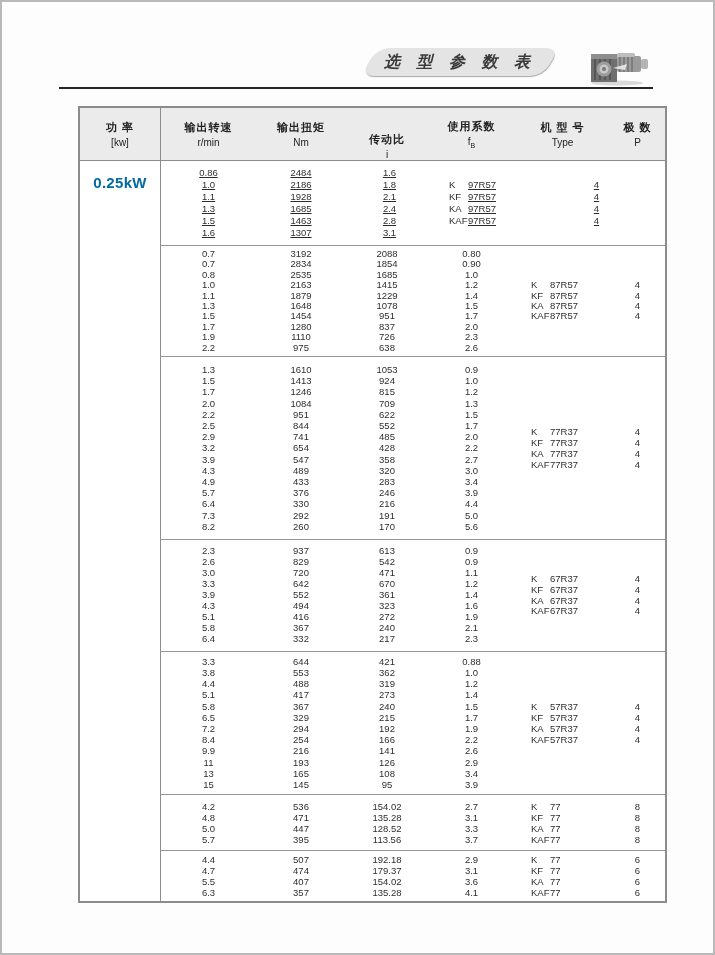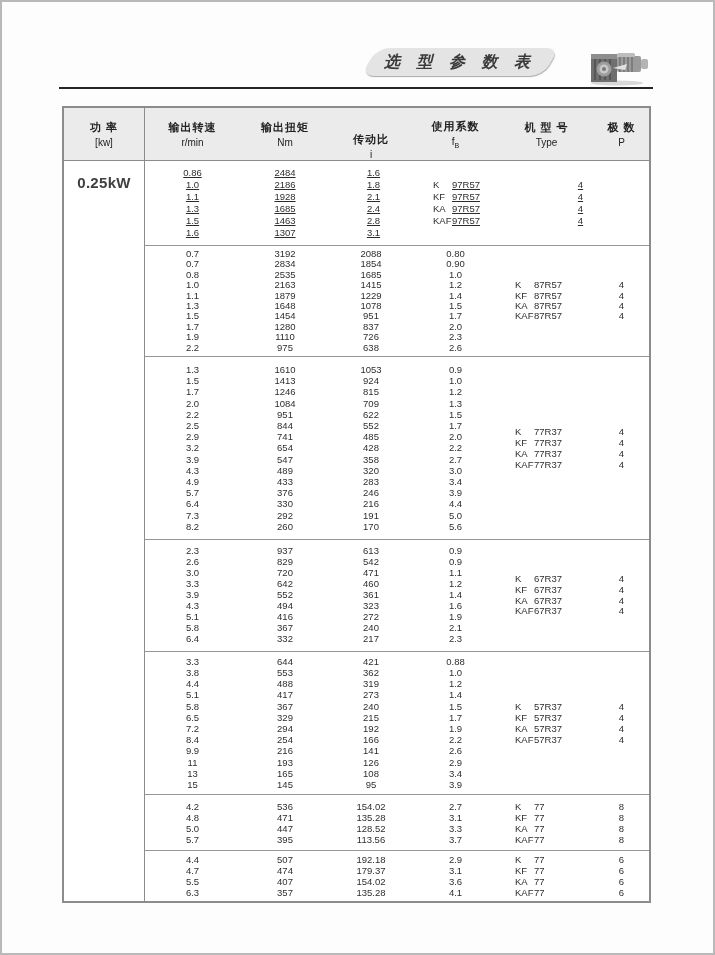--- a/index.html
+++ b/index.html
@@ -19,21 +19,21 @@
     display:flex;align-items:center;justify-content:center;
   }
   .banner-title{
     font-style:italic;font-weight:600;font-size:16px;letter-spacing:6px;
     color:#3a3a3a;white-space:nowrap;
   }
   .motor{position:absolute;left:585px;top:44px;width:66px;height:40px;}
   .header-rule{position:absolute;left:57px;top:85px;width:594px;height:2px;background:#262626;}
   
   .sel-table{
-    position:absolute;left:60px;top:104px;width:589px;height:797px;
+    position:absolute;left:76px;top:104px;width:589px;height:797px;
     box-sizing:border-box;border:2px solid #8c8c8c;background:#fff;
     display:flex;flex-direction:column;
   }
   .thead{flex:0 0 42px;background:#ebebeb;border-bottom:1.5px solid #8c8c8c;display:flex;}
   .hcell{display:flex;flex-direction:column;align-items:center;justify-content:center;box-sizing:border-box;}
   .hline1{font-size:11px;font-weight:bold;letter-spacing:1px;color:#222;}
   .hline2{font-size:10px;margin-top:2px;color:#222;}
   .hsub{font-size:7px;vertical-align:sub;}
   .w-power{width:81px;}
   .w-speed{width:95px;}
@@ -41,21 +41,21 @@
   .w-ratio{width:82px;margin-top:24px;}
   .w-factor{width:87px;}
   .w-model{width:95px;}
   .w-poles{width:55px;}
   .bdr-right{border-right:1px solid #8c8c8c;}
   .tbody{flex:1;display:flex;}
   .power-col{
     width:81px;box-sizing:border-box;border-right:1px solid #8c8c8c;
     padding-top:13px;text-align:center;
   }
-  .power-label{font-size:15px;font-weight:bold;letter-spacing:.3px;color:#404040;}
+  .power-label{font-size:15px;font-weight:bold;letter-spacing:.3px;color:#0369a1;}
   .data-area{flex:1;display:flex;flex-direction:column;}
   .section{display:flex;box-sizing:border-box;border-bottom:1px solid #979797;}
   .section:last-child{border-bottom:none;flex:1;}
   .s1{flex:0 0 85px;text-decoration:underline;}
   .s2{flex:0 0 111px;}
   .s3{flex:0 0 183px;}
   .s4{flex:0 0 112px;}
   .s5{flex:0 0 143px;}
   .s6{flex:0 0 56px;}
   .col{display:flex;flex-direction:column;justify-content:center;align-items:center;
@@ -352,21 +352,21 @@
               <div class="line">552</div>
               <div class="line">494</div>
               <div class="line">416</div>
               <div class="line">367</div>
               <div class="line">332</div>
             </div>
             <div class="col col-ratio">
               <div class="line">613</div>
               <div class="line">542</div>
               <div class="line">471</div>
-              <div class="line">460</div>
+              <div class="line">670</div>
               <div class="line">361</div>
               <div class="line">323</div>
               <div class="line">272</div>
               <div class="line">240</div>
               <div class="line">217</div>
             </div>
             <div class="col col-factor">
               <div class="line">0.9</div>
               <div class="line">0.9</div>
               <div class="line">1.1</div>

